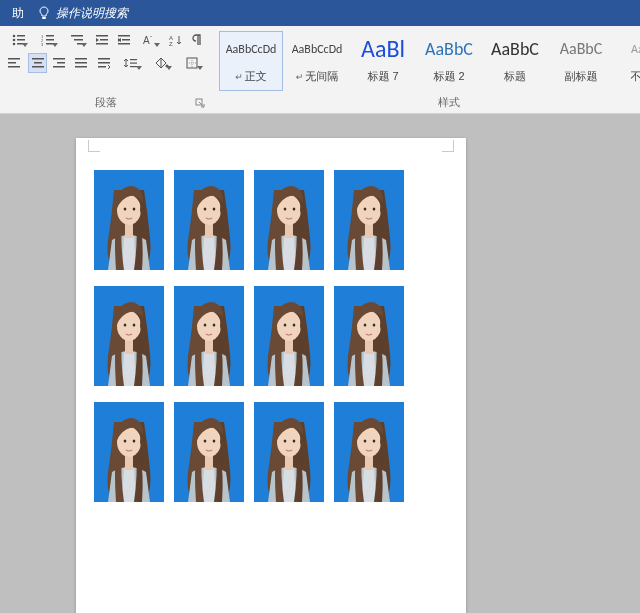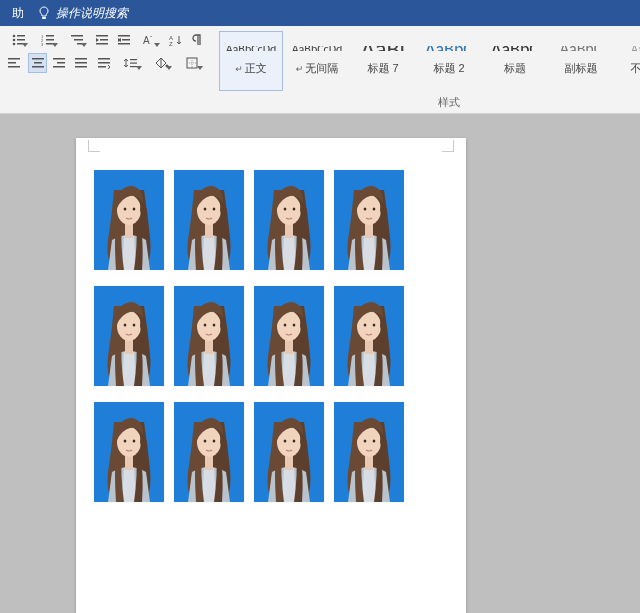--- a/index.html
+++ b/index.html
@@ -22,24 +22,24 @@
   .row { display: flex; align-items: center; gap: 4px; }
 
   .btn { width: 22px; height: 20px; display: inline-flex; align-items: center; justify-content: center; border: 1px solid transparent; color: #555; position: relative; }
   .btn.dd { width: 32px; }
   .btn .caret { position: absolute; right: 2px; bottom: 2px; width: 0; height: 0; border-left: 3px solid transparent; border-right: 3px solid transparent; border-top: 4px solid #666; }
   .btn.active { background: #d5e1f2; border: 1px solid #a3bde3; }
 
   
   .styles-group { flex: 1; }
   .gallery { display: flex; align-items: stretch; height: 62px; overflow: hidden; }
-  .style-item { width: 64px; border: 1px solid transparent; display: flex; flex-direction: column; align-items: center; justify-content: center; padding: 14px 2px; margin: 1px; }
+  .style-item { width: 64px; border: 1px solid transparent; display: flex; flex-direction: column; align-items: center; justify-content: center; padding: 6px 2px; margin: 1px; }
   .style-item.selected { border: 1px solid #a3bde3; background: #eaf1fb; }
   .style-preview { font-family: "Calibri", "Segoe UI", sans-serif; color: #333; height: 34px; display: flex; align-items: center; justify-content: center; overflow: hidden; white-space: nowrap; }
-  .style-preview.h1 { font-size: 24px; font-weight: 300; color: #404040; }
+  .style-preview.h1 { font-size: 24px; font-weight: 300; color: #1d4ed8; }
   .style-preview.h2 { font-size: 18px; color: #2e74b5; }
   .style-preview.normal { font-size: 12px; color: #444; }
   .style-preview.title { font-size: 18px; color: #333; }
   .style-preview.subtitle { font-size: 16px; color: #777; }
   .style-preview.dim { color: #999; }
   .style-name { font-size: 11px; color: #444; margin-top: 10px; white-space: nowrap; }
   .style-name .corner { font-size: 9px; color: #666; margin-right: 2px; }
 
   
   .workspace { position: absolute; left: 0; right: 0; top: 114px; bottom: 0; background: #b8b8b8; background: #bfbfbf; overflow: hidden; }
@@ -208,20 +208,29 @@
         <span class="btn dd">
             <svg width="14" height="12">
               <rect x="1" y="1" width="10" height="10" fill="none" stroke="#555"></rect>
               <line x1="1" y1="6" x2="11" y2="6" stroke="#999" stroke-dasharray="1"></line>
               <line x1="6" y1="1" x2="6" y2="11" stroke="#999" stroke-dasharray="1"></line>
             </svg>
             <span class="caret"></span>
           </span>
       </div>
     </div>
+    <div class="group-label">
+      <span>段落</span>
+      <span class="launcher">
+        <svg width="10" height="10">
+            <rect x="1" y="1" width="6" height="6" fill="none" stroke="#888"></rect>
+            <path d="M4 4 L9 9 M9 6 L9 9 L6 9" stroke="#888" fill="none"></path>
+          </svg>
+      </span>
+    </div>
   </div>
 
   <div class="group-sep"></div>
 
   <div class="group styles-group">
     <div class="gallery" id="gallery">
         <div class="style-item selected">
           <div class="style-preview normal">AaBbCcDd</div>
           <div class="style-name"><span class="corner">↵</span>正文</div>
         </div>

